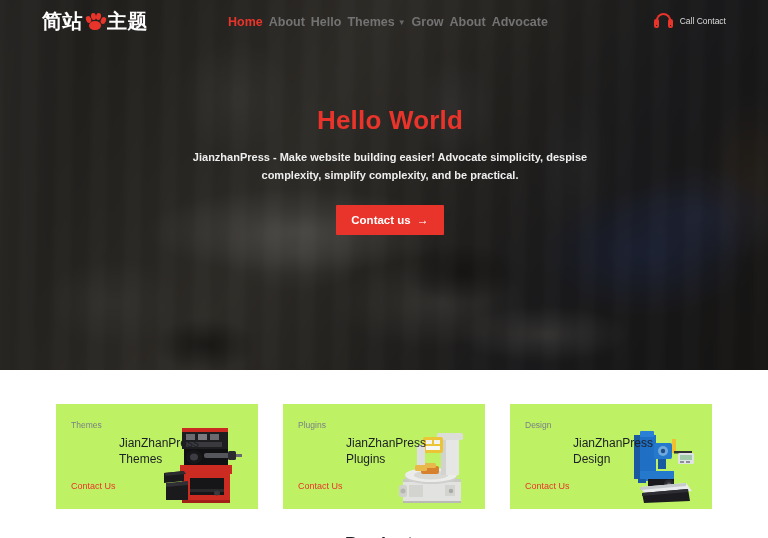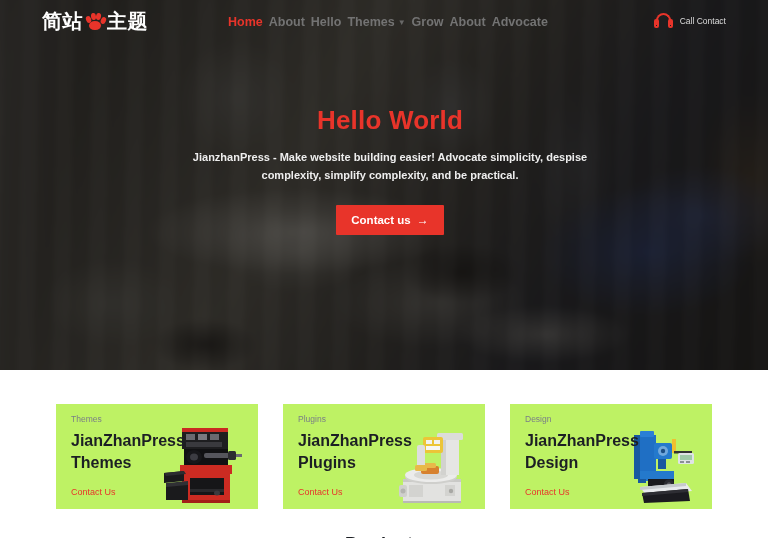--- a/index.html
+++ b/index.html
@@ -137,22 +137,22 @@
     flex:1; background:#bef264;
     height:105px; position:relative;
     display:flex; align-items:center;
     padding:0 0 0 15px;
   }
   .card-txt{ position:relative; z-index:2; }
   .card-eyebrow{
     font-size:8.5px; color:#7a7f86; margin-bottom:6px;
   }
   .card-title{
-    font-size:16px; font-weight:700; color:#1c1f24;
-    line-height:1.33; margin-bottom:8px; white-space:pre-line;
+    font-size:12px; font-weight:400; color:#1c1f24;
+    line-height:1.33; margin-bottom:8px; white-space:pre-line;margin-left:48px;
   }
   .card-link{
     font-size:9px; color:#e8342a; text-decoration:none;
   }
   .card-img{
     position:absolute; right:8px; bottom:4px;
     width:90px; height:84px;
   }
 
   

